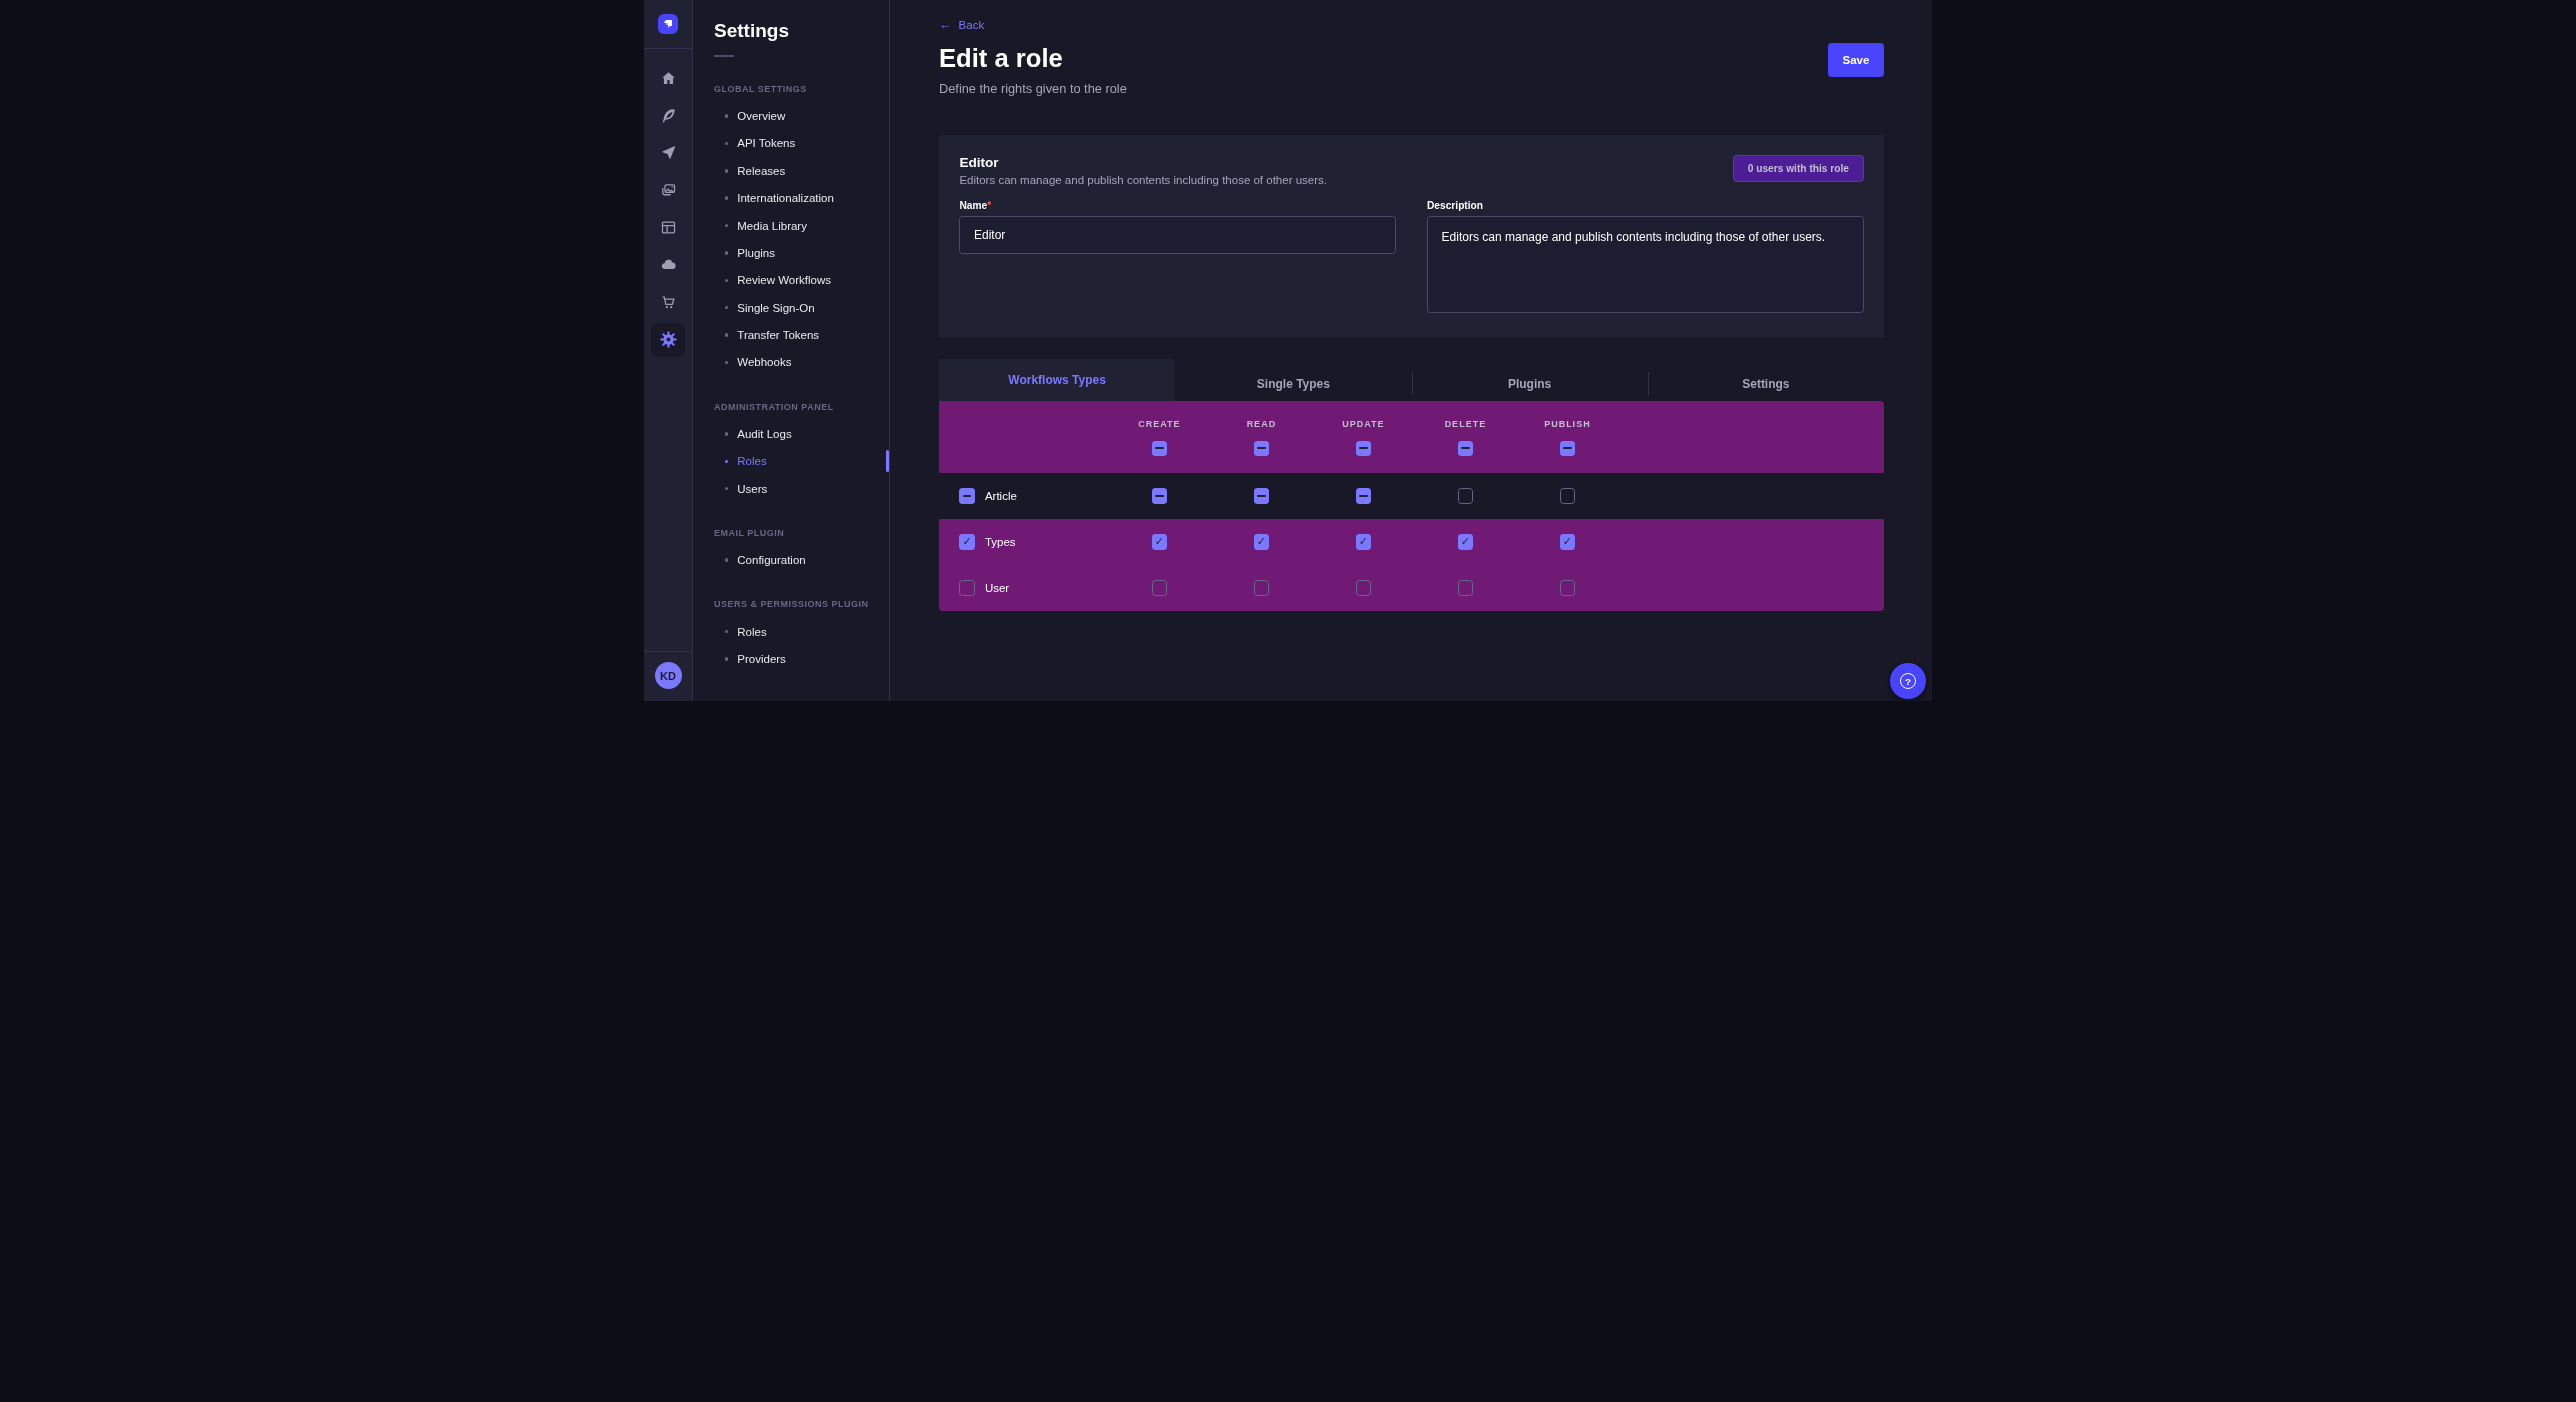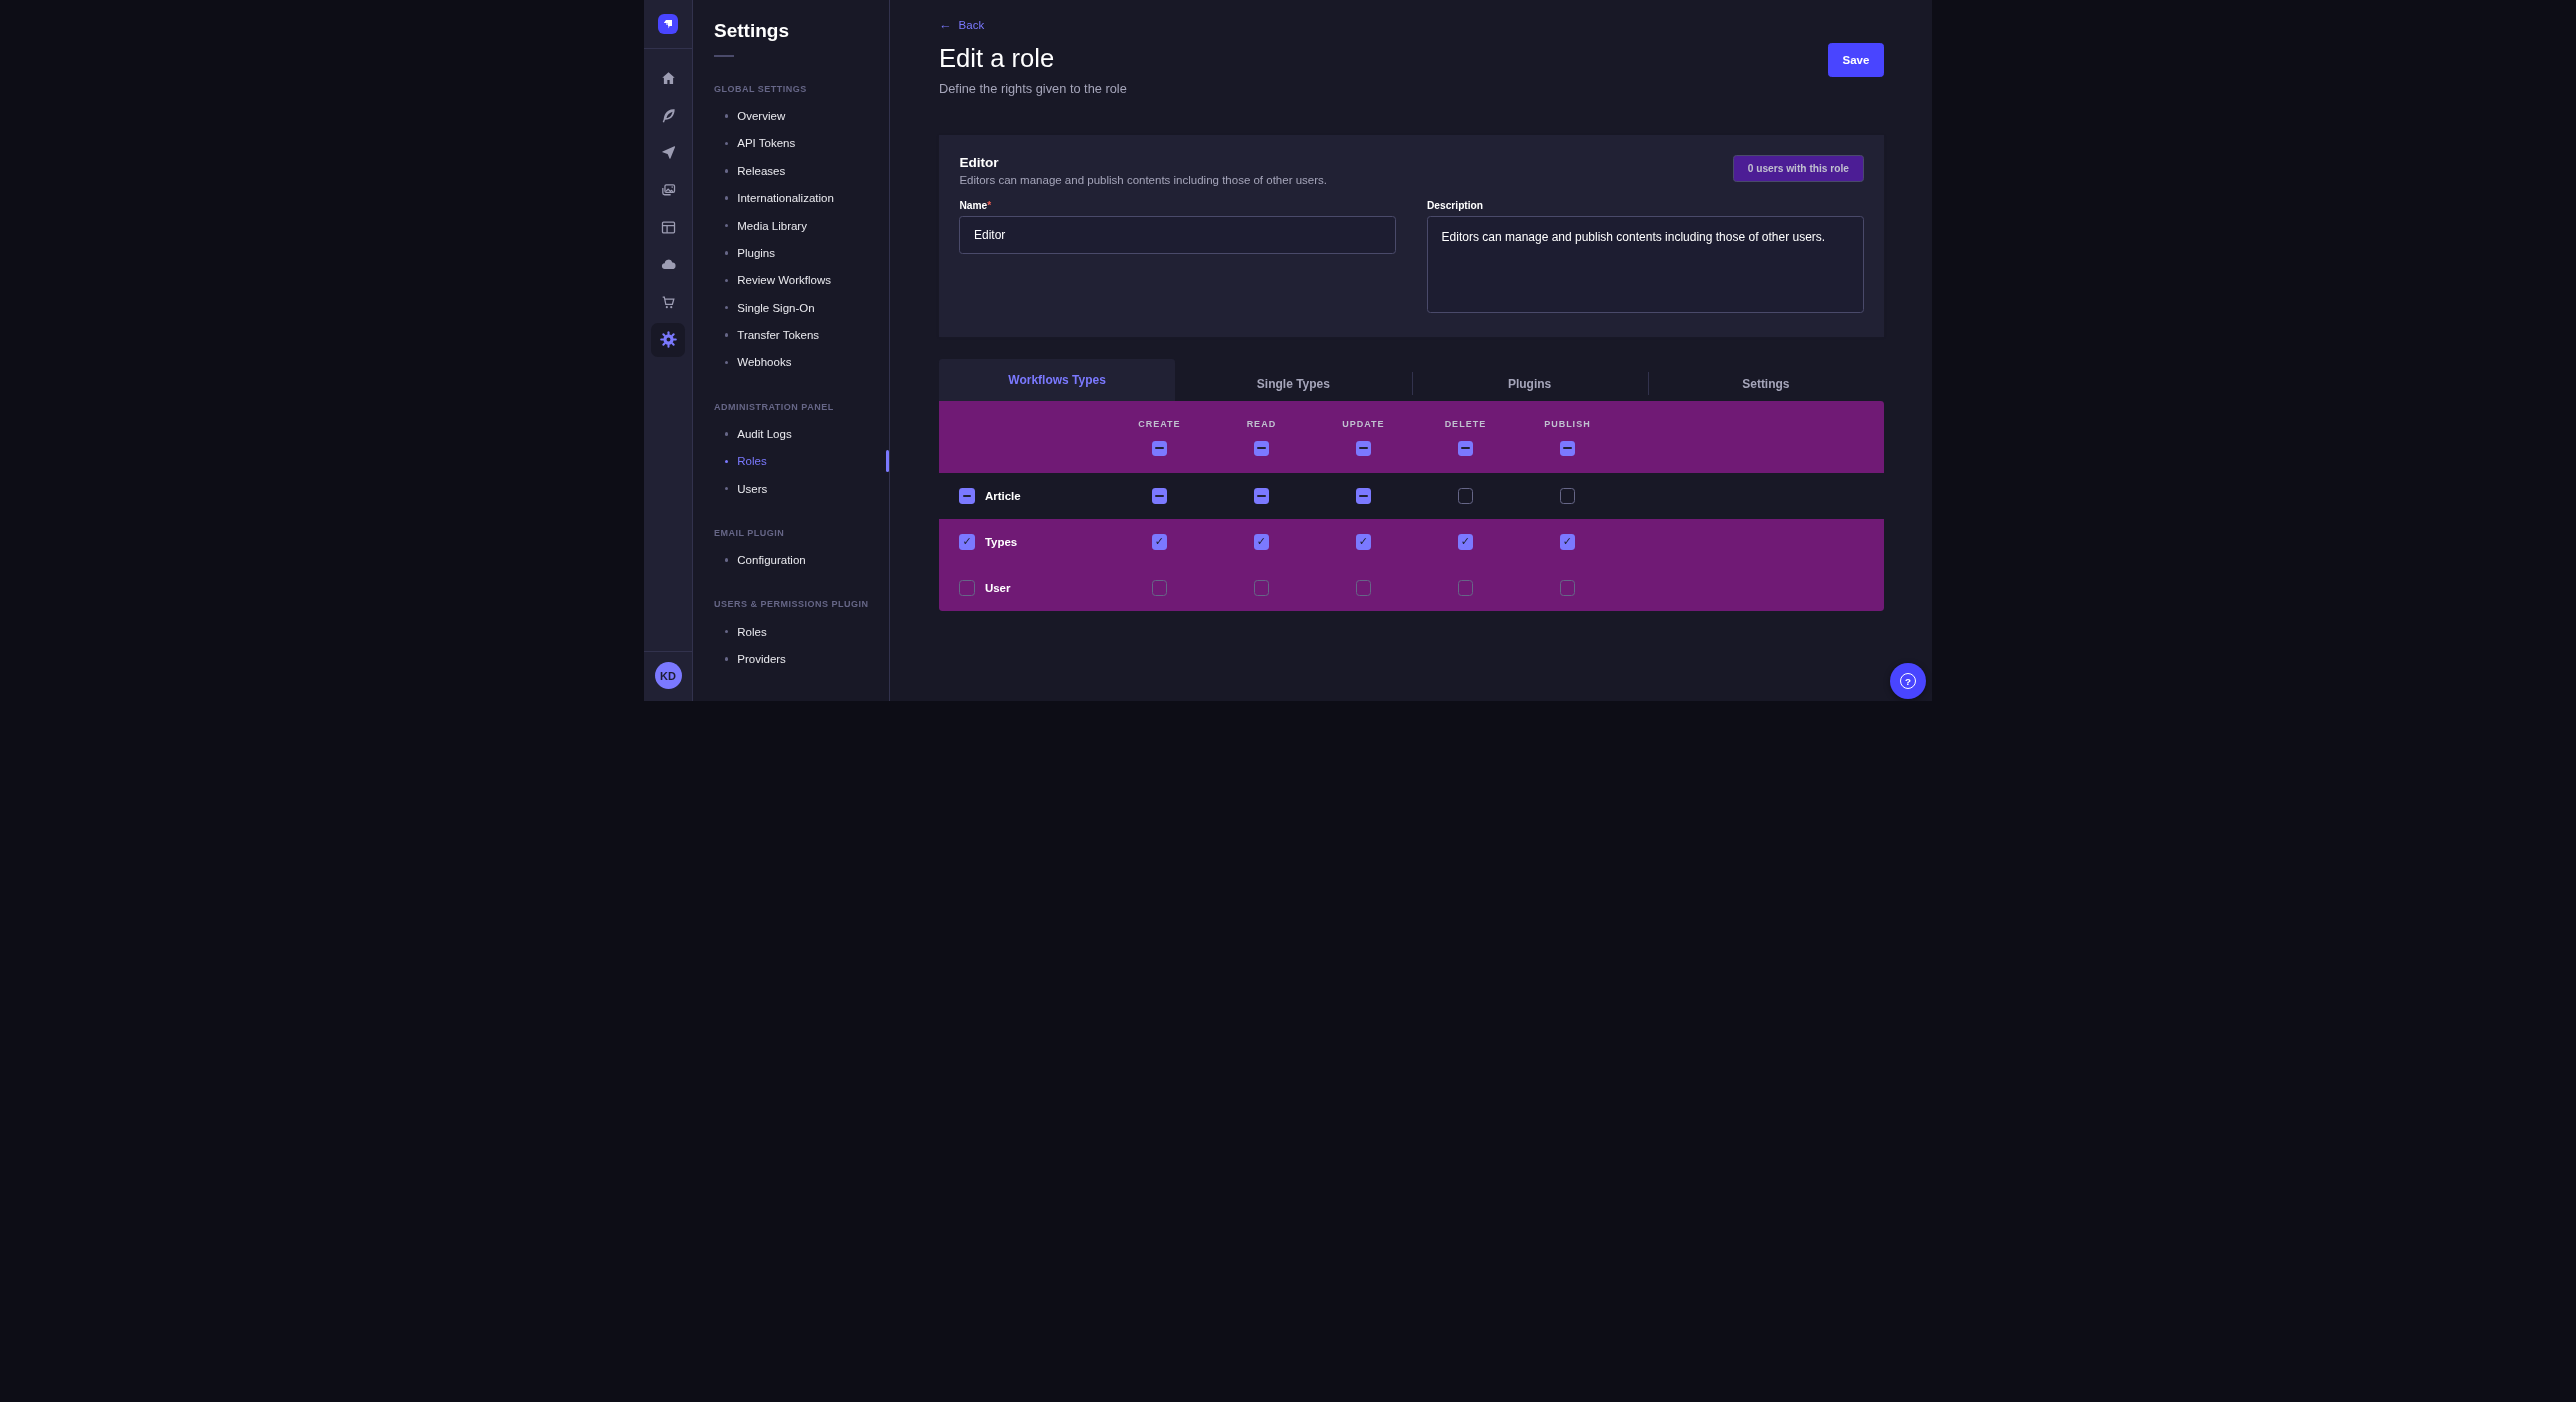--- a/index.html
+++ b/index.html
@@ -44,21 +44,21 @@
   .nav-item.active .bullet{ background:#7b79ff; }
   .nav-item.active::after{ content:""; position:absolute; right:0; top:50%;
     transform:translateY(-50%); width:2.6px; height:22px; border-radius:1.7px; background:#7b79ff; }
 
   
   .main{ flex:1; padding:17px 48px 0 49px; position:relative; }
   .back-link{ display:inline-flex; align-items:center; gap:6.8px; color:#7b79ff;
     font-size:11.5px; text-decoration:none; cursor:pointer; }
   .back-arrow{ font-size:12.8px; line-height:1; }
   .header-row{ display:flex; justify-content:space-between; align-items:flex-start; margin-top:11px; }
-  .page-title{ font-size:25.6px; font-weight:400; color:#ffffff; line-height:31px; }
+  .page-title{ font-size:25.6px; font-weight:700; color:#ffffff; line-height:31px; }
   .page-subtitle{ font-size:12.8px; color:#a5a5ba; margin-top:6.8px; }
   .save-btn{ background:#4945ff; border:0.9px solid #4945ff; color:#fff; font-size:11.5px;
     font-weight:600; padding:0 13.6px; height:34px; border-radius:3.4px; cursor:pointer;
     font-family:inherit; }
 
   
   .card{ margin-top:39px; background:#212134; border-radius:0; padding:20.4px;
     box-shadow:0 0.9px 3.4px rgba(33,33,52,.1); }
   .card-head{ display:flex; justify-content:space-between; align-items:flex-start; }
   .card-title{ font-size:13.6px; font-weight:600; color:#ffffff; }
@@ -88,21 +88,21 @@
   .panel{ background:#701a75; border-radius:0 3.4px 3.4px 3.4px; overflow:hidden; }
   .grid-row{ display:grid; grid-template-columns:149px repeat(5,102px) 1fr; align-items:center;
     padding:0 20.4px; }
   .perm-header{ padding-top:18px; padding-bottom:17px; }
   .col-label{ font-size:9px; font-weight:600; letter-spacing:1px; color:#c0c0cf;
     text-align:center; }
   .header-cbs{ margin-top:12px; }
   .cell-center{ display:flex; justify-content:center; }
   .perm-row{ height:46px; }
   .perm-row.alt{ background:#181826; }
-  .row-name{ display:flex; align-items:center; gap:10.2px;font-weight:bold; }
+  .row-name{ display:flex; align-items:center; gap:10.2px; }
   .row-label{ font-size:11.5px; color:#ffffff; }
 
   
   .cb{ width:15.3px; height:15.3px; border-radius:3.4px; position:relative; flex-shrink:0;
     cursor:pointer; display:inline-block; }
   .cb.checked, .cb.indeterminate{ background:#7b79ff; }
   .cb.checked::after{ content:"\2713"; position:absolute; inset:0; display:flex;
     align-items:center; justify-content:center; color:#212134; font-size:11px; font-weight:700;
     font-family:"DejaVu Sans", sans-serif; }
   .cb.indeterminate::after{ content:""; position:absolute; left:3.4px; right:3.4px; top:6.4px;

